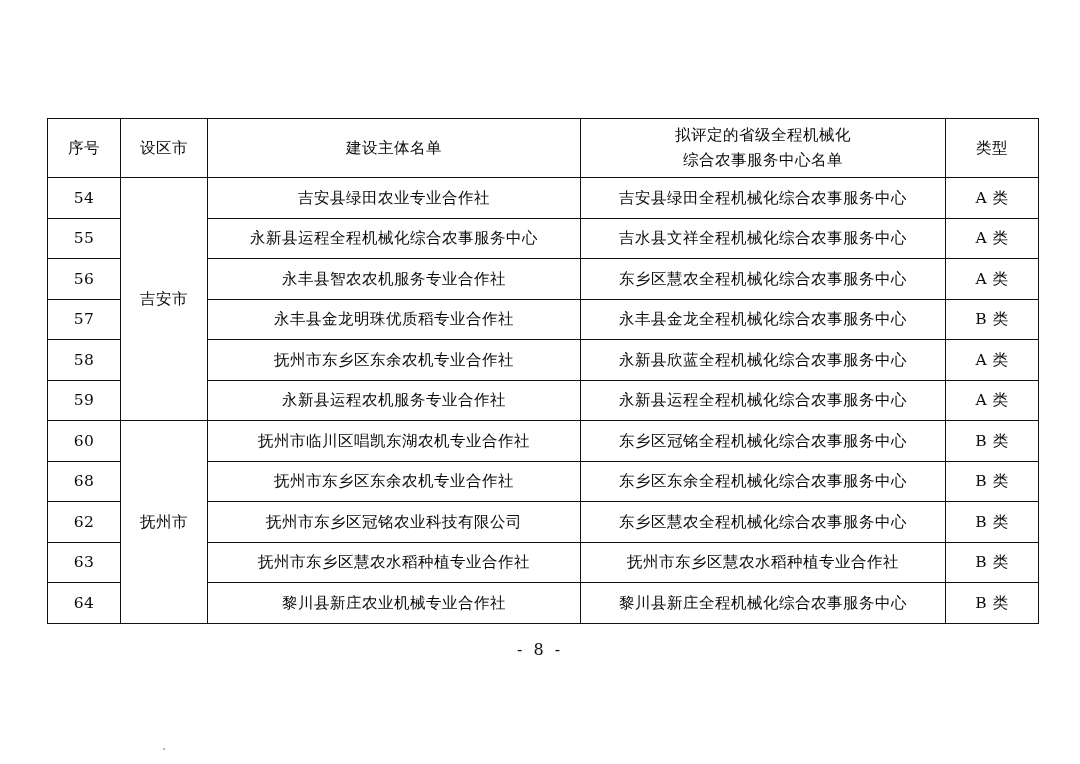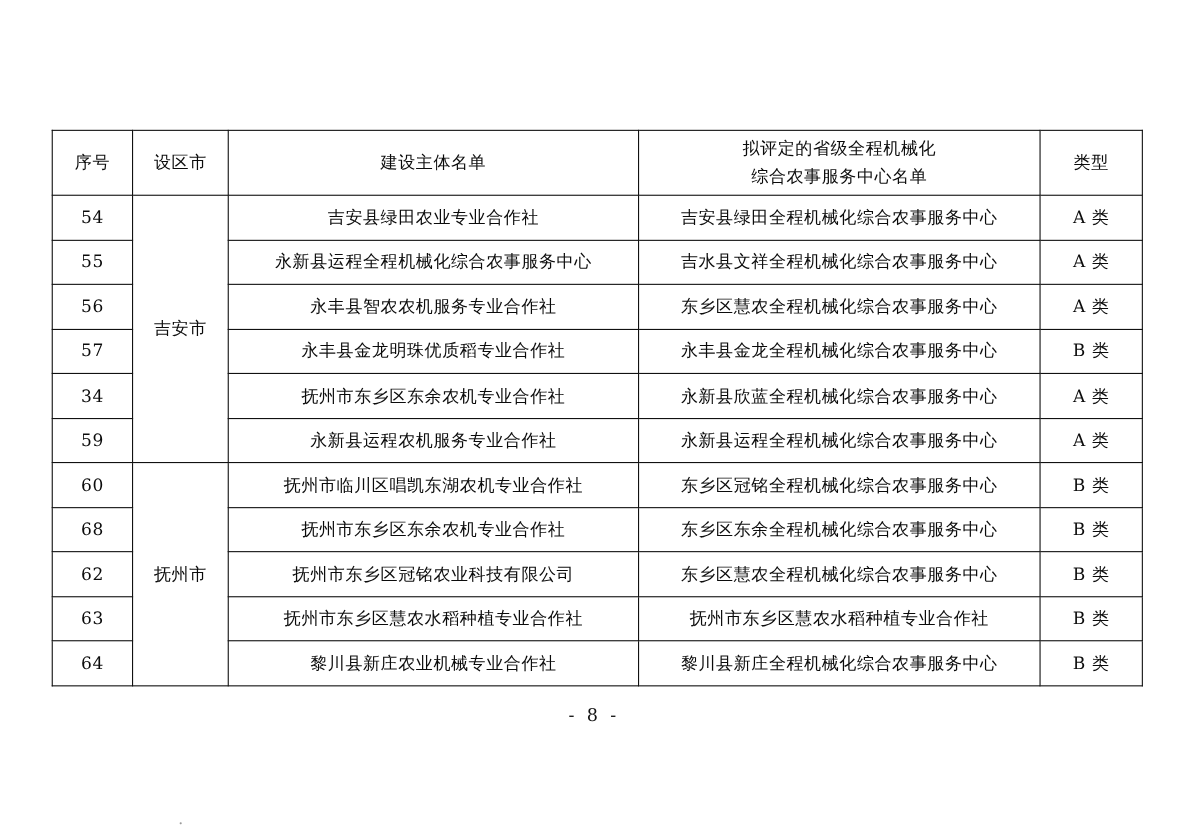--- a/index.html
+++ b/index.html
@@ -142,21 +142,21 @@
           <td class="cell-center">东乡区慧农全程机械化综合农事服务中心</td>
           <td class="cell-type">A 类</td>
         </tr>
         <tr>
           <td class="cell-seq">57</td>
           <td class="cell-main">永丰县金龙明珠优质稻专业合作社</td>
           <td class="cell-center">永丰县金龙全程机械化综合农事服务中心</td>
           <td class="cell-type">B 类</td>
         </tr>
         <tr>
-          <td class="cell-seq">34</td>
+          <td class="cell-seq">58</td>
           <td class="cell-main">抚州市东乡区东余农机专业合作社</td>
           <td class="cell-center">永新县欣蓝全程机械化综合农事服务中心</td>
           <td class="cell-type">A 类</td>
         </tr>
         <tr>
           <td class="cell-seq">59</td>
           <td class="cell-main">永新县运程农机服务专业合作社</td>
           <td class="cell-center">永新县运程全程机械化综合农事服务中心</td>
           <td class="cell-type">A 类</td>
         </tr>

